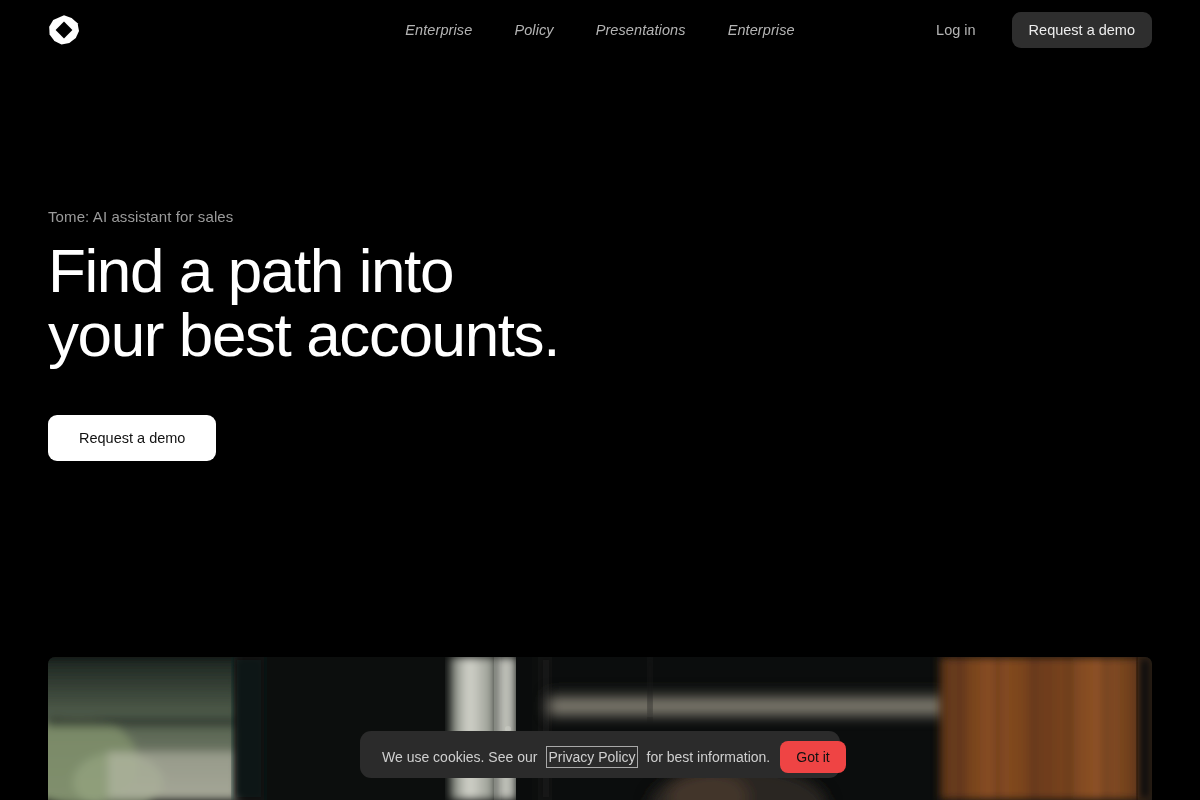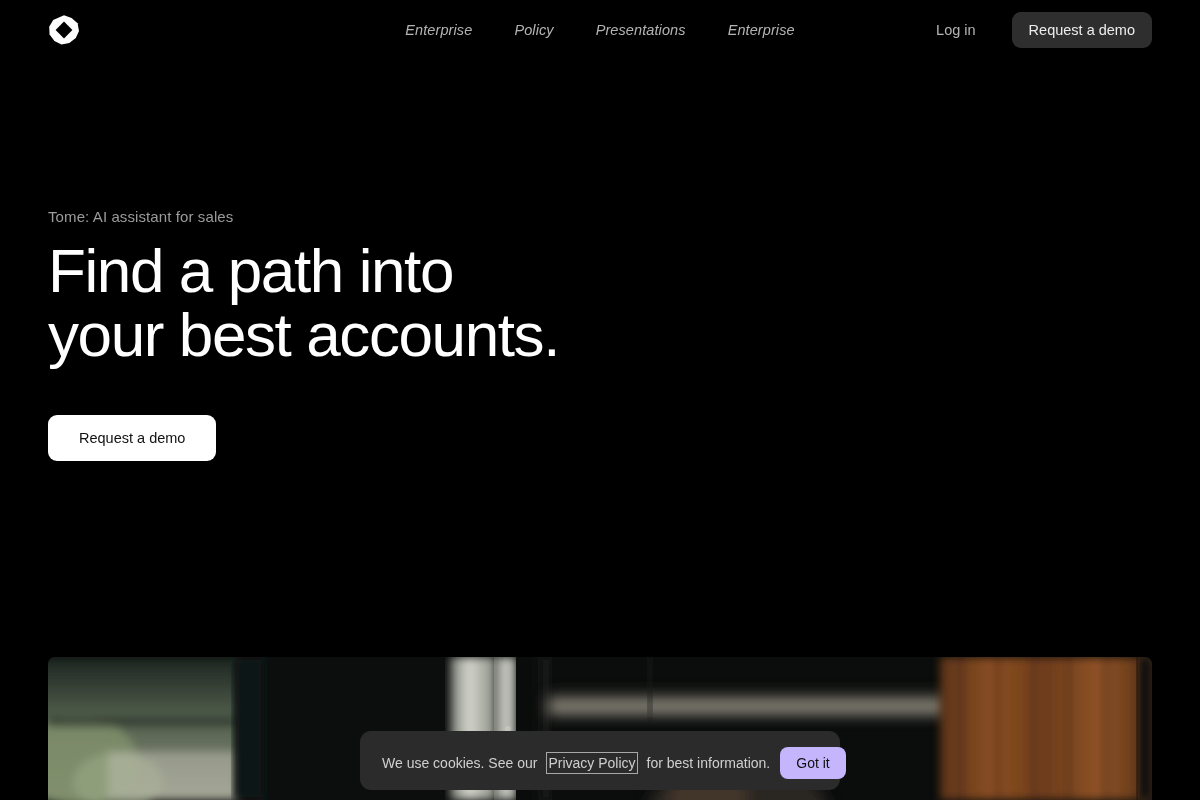--- a/index.html
+++ b/index.html
@@ -107,21 +107,21 @@
     border-radius:7px 7px 0 0;
     overflow:hidden;
     background:#0b0d0d;
   }
   .hero-image svg { display:block; width:100%; height:100%; }
 
   
   .cookie-banner {
     position:absolute;
     left:360px; top:731px;
-    width:480px; height:59px;
+    width:480px; height:47px;
     background:#2b2b2b;
     border-radius:11px;
     display:flex; align-items:center;
     padding:4px 11px 0 22px;
     gap:10px;
   }
   .cookie-text {
     color:#cfcfcf;
     font-size:14px;
     white-space:nowrap;
@@ -129,21 +129,21 @@
   }
   .cookie-link {
     color:#cfcfcf;
     text-decoration:none;
     outline:1px solid #a8a8a8;
     padding:2px 1px;
     margin:0 10px;
   }
   .cookie-btn {
     margin-left:auto;
-    background:#c4b5fd;
+    background:#ef4444;
     color:#111;
     font-size:14px;
     font-family:"Liberation Sans", sans-serif;
     border:none;
     border-radius:8px;
     padding:8px 16px;
     cursor:pointer;
     white-space:nowrap;
   }
 </style>

